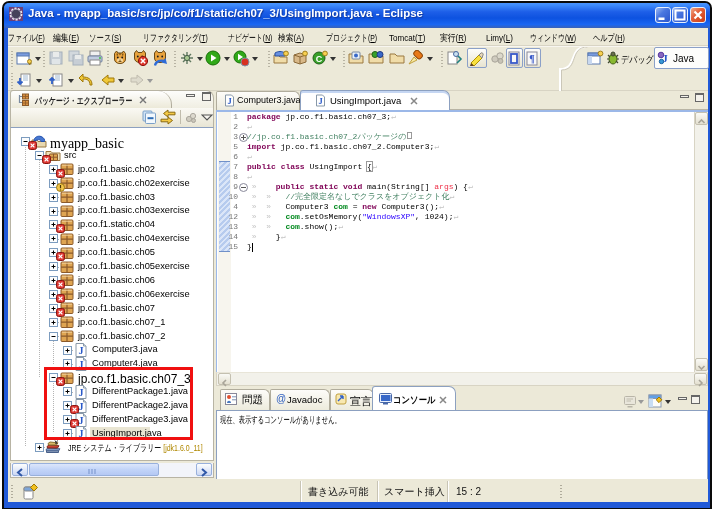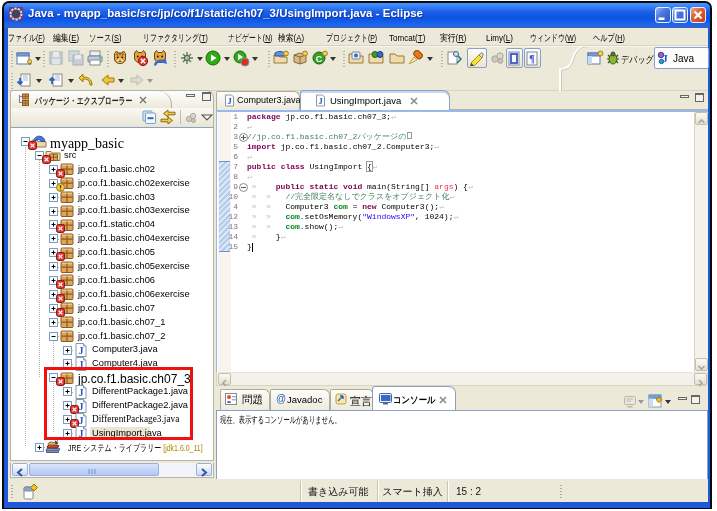--- a/index.html
+++ b/index.html
@@ -589,21 +589,21 @@
         </svg>
       <svg class="abs" style="left:62px;top:284px" width="16" height="16">
           <path d="M3 1.5 L10.5 1.5 L13 4 L13 14.5 L3 14.5 Z" fill="#fff" stroke="#8898a8"></path>
           <path d="M10.5 1.5 L10.5 4 L13 4" fill="#d8e4f0" stroke="#8898a8"></path>
           <text x="8" y="12" font-size="10" font-weight="bold" fill="#2858c8" text-anchor="middle" font-family="Liberation Serif">J</text>
         </svg>
       <svg class="abs" style="left:59px;top:291px" width="9" height="9">
           <rect x="0.5" y="0.5" width="8" height="8" rx="2" fill="#dc3832" stroke="#8c1410"></rect>
           <path d="M2.6 2.6 L6.4 6.4 M6.4 2.6 L2.6 6.4" stroke="#fff" stroke-width="1.3"></path>
         </svg>
-      <div class="abs" style="left:81px;top:285.9px;font-size:9.3px;white-space:nowrap;font-family:Liberation Serif, serif;">DifferentPackage3.java</div>
+      <div class="abs" style="left:81px;top:285.9px;font-size:9.3px;white-space:nowrap;">DifferentPackage3.java</div>
       <div class="abs" style="left:61px;top:305.4px;width:2px;height:1px;background:repeating-linear-gradient(90deg,#b4b4b4 0 1px,transparent 1px 2px)"></div>
       <div class="abs" style="left:79px;top:298.6px;width:60px;height:13px;background:#e9e5d2"></div>
       <svg class="abs" style="left:52px;top:300.9px" width="9" height="9">
           <rect x="0.5" y="0.5" width="8" height="8" fill="#fcfdfe" stroke="#7c9cbf"></rect>
           <path d="M2.5 4.5 L6.5 4.5 M4.5 2.5 L4.5 6.5" stroke="#000"></path>
         </svg>
       <svg class="abs" style="left:62px;top:297px" width="16" height="16">
           <path d="M3 1.5 L10.5 1.5 L13 4 L13 14.5 L3 14.5 Z" fill="#fff" stroke="#8898a8"></path>
           <path d="M10.5 1.5 L10.5 4 L13 4" fill="#d8e4f0" stroke="#8898a8"></path>
           <text x="8" y="12" font-size="10" font-weight="bold" fill="#2858c8" text-anchor="middle" font-family="Liberation Serif">J</text>
@@ -771,17 +771,17 @@
     </div>
   </div>
   <div class="abs" id="statusbar">
     <div class="abs" style="left:3px;top:4px;width:2px;height:13px;background:repeating-linear-gradient(180deg,#b0ac9c 0 1px,transparent 1px 3px)"></div>
     <svg class="abs" style="left:10px;top:2px" width="22" height="18">
       <rect x="6" y="4" width="9" height="12" rx="1.5" fill="#fff" stroke="#888"></rect>
       <rect x="6" y="4" width="9" height="4" rx="1.5" fill="#7ea6d8" stroke="#888"></rect>
       <path d="M16 1 L19.5 4.5 L16 8 L12.5 4.5 Z" fill="#f0c020" stroke="#a07800"></path>
     </svg>
     <div class="scell" style="left:292px;width:77px;text-align:left;padding-left:7px">書き込み可能</div>
-    <div class="scell" style="left:369px;width:70px;text-align:center;padding-left:0">スマート挿入</div>
+    <div class="scell" style="left:369px;width:70px;text-align:left;padding-left:6px">スマート挿入</div>
     <div class="scell" style="left:439px;width:85px;text-align:left;padding-left:8px">15 : 2</div>
     <div class="abs" style="left:552px;top:4px;width:2px;height:14px;background:repeating-linear-gradient(180deg,#b0ac9c 0 1px,transparent 1px 3px)"></div>
   </div>
 </div>
 
 </body></html>

